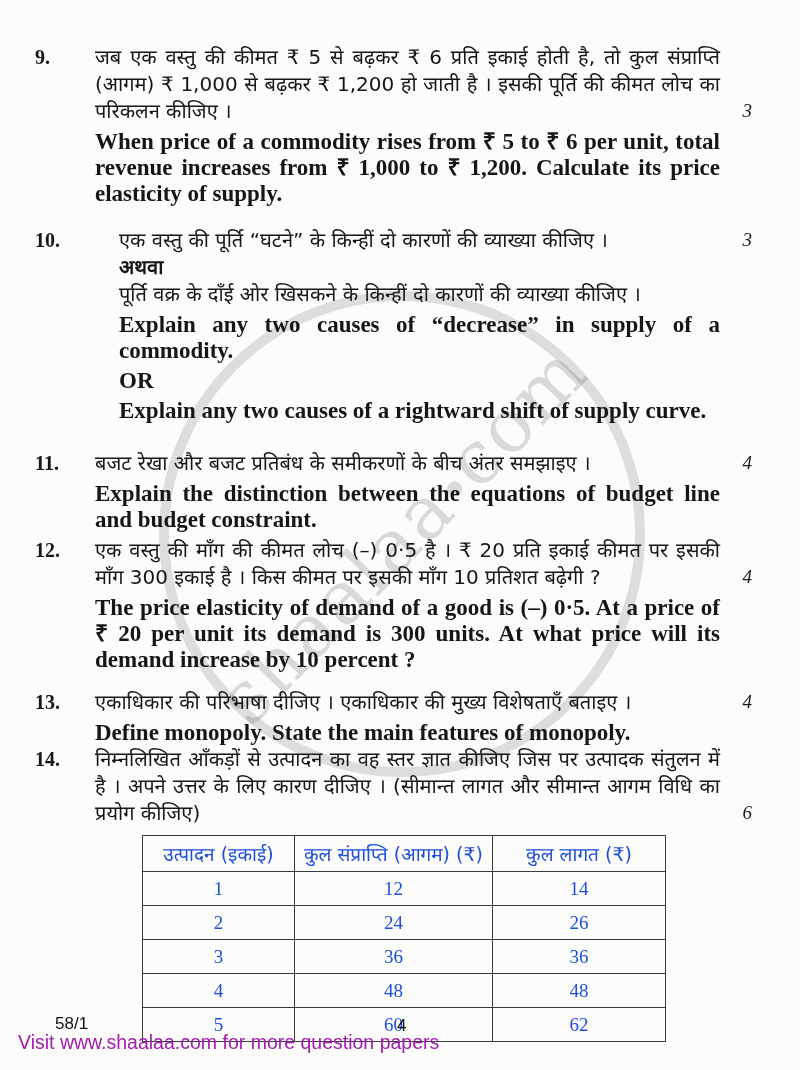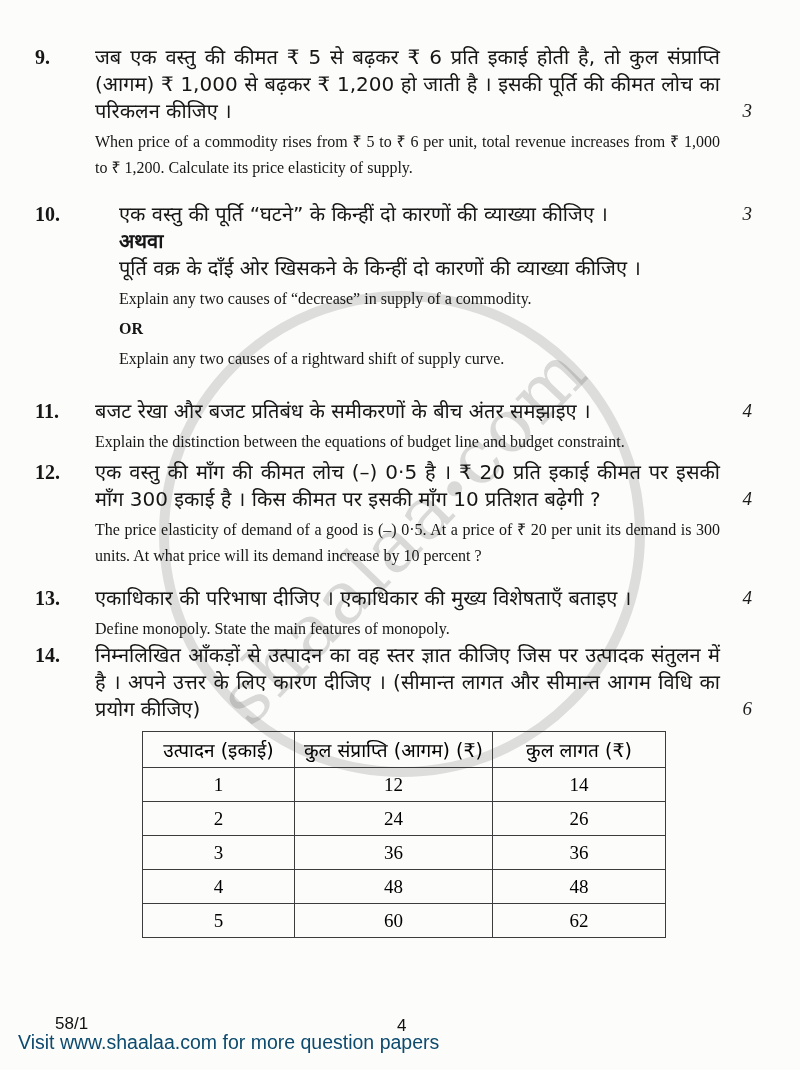--- a/index.html
+++ b/index.html
@@ -35,41 +35,41 @@
     font-weight:bold; font-size:20px; line-height:27px;
     font-family:"Liberation Serif", serif;
   }
   .qbody { min-width:0; }
   p.hi {
     margin:0; font-family:"DejaVu Sans", sans-serif;
     font-size:20px; line-height:27px; text-align:justify;
   }
   p.en {
     margin:4px 0 0 0; font-family:"Liberation Serif", serif;
-    font-size:16px; line-height:26px; text-align:justify;
+    font-size:23px; line-height:26px; text-align:justify;font-weight:bold;
   }
   .center-label {
     margin:12px 56px 0 0; text-align:center; font-weight:bold;
     font-size:20px; line-height:24px; font-family:"DejaVu Sans", sans-serif;
   }
   .center-label.latin { font-family:"Liberation Serif", serif; }
   .mt8 { margin-top:8px; } .mt4 { margin-top:4px; }
   .q-gap-10 { margin-top:26px; } .q-gap-20 { margin-top:20px;gap:24px; }
   .q-gap-4 { margin-top:4px; } .q-gap-6 { margin-top:16px; } .q-gap-8 { }
 
   .qmark {
     position:absolute; right:-32px; font-style:italic;
     font-size:19px; font-family:"Liberation Serif", serif; color:#1c1c1c;
   }
   .m0 { top:2px; } .m1 { top:29px; } .m2 { top:56px; }
 
   
   table.data-table {
     border-collapse:collapse; margin:8px 0 0 47px;
-    font-size:19px; color:#000000;border-radius:7px;
+    font-size:19px; color:#1d4ed8;border-radius:7px;
   }
   table.data-table th, table.data-table td {
     border:1.5px solid #3c3c3c; text-align:center; padding:0 6px;
   }
   table.data-table th {
     font-family:"DejaVu Sans", sans-serif; font-weight:normal;
     height:35px; font-size:19px;
   }
   table.data-table td { font-family:"Liberation Serif", serif; height:33px; }
   .col-units { width:139px; } .col-revenue { width:185px; } .col-cost { width:160px; }
@@ -78,21 +78,21 @@
   .paper-code {
     position:absolute; left:45px; top:1014px; z-index:2;
     font-family:"Liberation Sans", sans-serif; font-size:17px; color:#111;margin-left:10px;
   }
   .page-number {
     position:absolute; left:397px; top:1016px; z-index:2;
     font-family:"Liberation Sans", sans-serif; font-size:17px; color:#111;
   }
   .promo {
     position:absolute; left:18px; top:1031px; z-index:2;
-    font-family:"Liberation Sans", sans-serif; font-size:19.5px; color:#0c4a6e;
+    font-family:"Liberation Sans", sans-serif; font-size:19.5px; color:#a21caf;
   }
 </style>
 </head>
 <body>
 
 <div class="page">
 
   <div class="watermark">
     <div class="wm-ring"></div>
     <div class="wm-text"><span>shaalaa</span><span class="wm-dot"></span><span>com</span></div>

